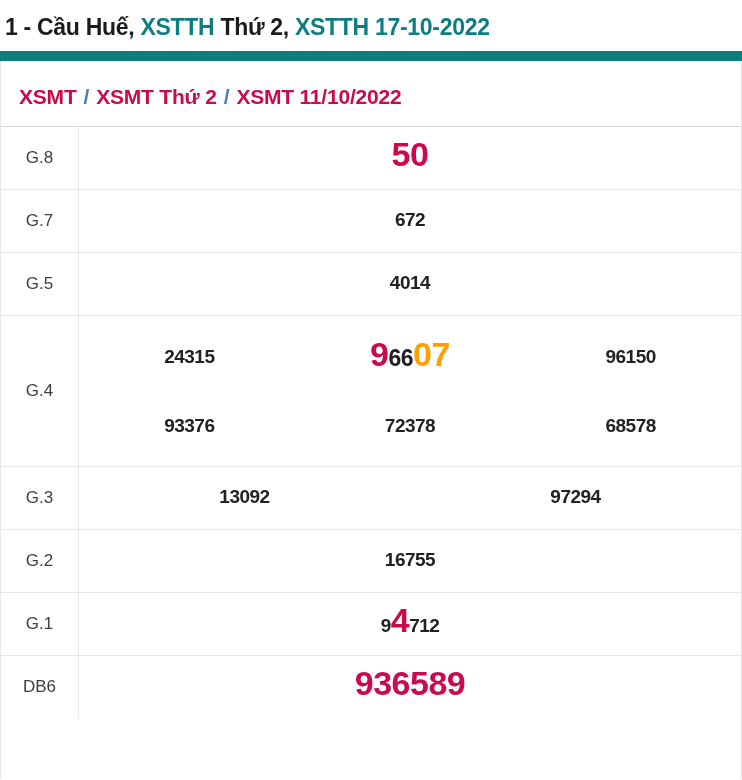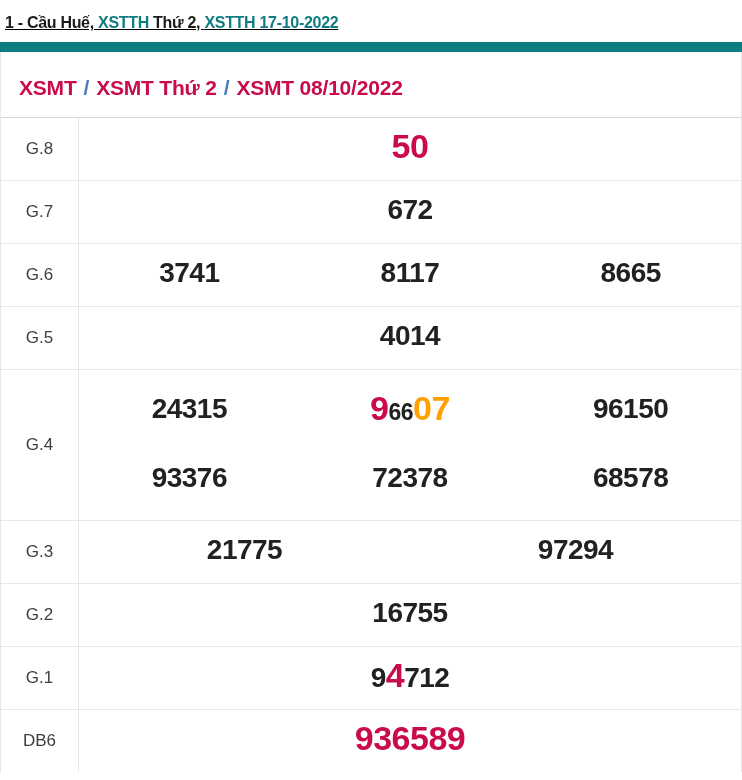--- a/index.html
+++ b/index.html
@@ -14,22 +14,22 @@
   }
   *{box-sizing:border-box;}
   html,body{margin:0;padding:0;}
   body{
     width:742px;height:780px;overflow:hidden;background:#ffffff;
     font-family:"Liberation Sans","DejaVu Sans",sans-serif;
   }
   
   .page-title{
     padding:13px 6px 9px 5px;
-    font-size:16px;font-weight:bold;line-height:1.25;
-    letter-spacing:-0.3px;white-space:nowrap;text-decoration:underline;
+    font-size:23px;font-weight:bold;line-height:1.25;
+    letter-spacing:-0.3px;white-space:nowrap;
   }
   .seg-dark{color:#1b1b1b;}
   .seg-teal{color:var(--teal);}
   
   .accent-bar{height:10px;background:var(--teal);}
   
   .card{
     border-left:1px solid var(--border-light);
     border-right:1px solid var(--border-light);
     min-height:718px;
@@ -54,53 +54,45 @@
     border-right:1px solid var(--border-light);
     display:flex;align-items:center;justify-content:center;
     font-size:17px;color:var(--label-gray);
   }
   .row-values{
     flex:1;display:grid;align-items:center;justify-items:center;
     padding:6px 0;
   }
   .cell{text-align:center;white-space:nowrap;line-height:42px;}
   .cell span{font-weight:bold;letter-spacing:-0.5px;}
-  .num-black{font-size:28px;color:var(--num-black);}
+  .num-black{font-size:19px;color:var(--num-black);}
   .num-black-sm{font-size:23px;color:var(--num-black);}
   .num-red{font-size:34px;color:var(--crimson);}
   .num-orange{font-size:34px;color:var(--orange);}
 </style>
 </head>
 <body>
 
 <div class="page-title"><span class="seg-dark">1 - Cầu Huế, </span><span class="seg-teal">XSTTH</span><span class="seg-dark"> Thứ 2, </span><span class="seg-teal">XSTTH 17-10-2022</span></div>
 
 <div class="accent-bar"></div>
 
 <div class="card">
-  <nav class="breadcrumb"><a>XSMT</a><span class="sep">/</span><a>XSMT Thứ 2</a><span class="sep">/</span><a>XSMT 08/10/2022</a></nav>
+  <nav class="breadcrumb"><a>XSMT</a><span class="sep">/</span><a>XSMT Thứ 2</a><span class="sep">/</span><a>XSMT 11/10/2022</a></nav>
   <div class="results">
       <div class="prize-row">
         <div class="row-label">G.8</div>
         <div class="row-values" style="grid-template-columns: repeat(1, 1fr);">
           <div class="cell"><span class="num-red">50</span></div>
         </div>
       </div>
       <div class="prize-row">
         <div class="row-label">G.7</div>
         <div class="row-values" style="grid-template-columns: repeat(1, 1fr);">
           <div class="cell"><span class="num-black">672</span></div>
-        </div>
-      </div>
-      <div class="prize-row">
-        <div class="row-label">G.6</div>
-        <div class="row-values" style="grid-template-columns: repeat(3, 1fr);">
-          <div class="cell"><span class="num-black">3741</span></div>
-          <div class="cell"><span class="num-black">8117</span></div>
-          <div class="cell"><span class="num-black">8665</span></div>
         </div>
       </div>
       <div class="prize-row">
         <div class="row-label">G.5</div>
         <div class="row-values" style="grid-template-columns: repeat(1, 1fr);">
           <div class="cell"><span class="num-black">4014</span></div>
         </div>
       </div>
       <div class="prize-row tall">
         <div class="row-label">G.4</div>
@@ -109,21 +101,21 @@
           <div class="cell"><span class="num-red">9</span><span class="num-black-sm">66</span><span class="num-orange">07</span></div>
           <div class="cell"><span class="num-black">96150</span></div>
           <div class="cell"><span class="num-black">93376</span></div>
           <div class="cell"><span class="num-black">72378</span></div>
           <div class="cell"><span class="num-black">68578</span></div>
         </div>
       </div>
       <div class="prize-row">
         <div class="row-label">G.3</div>
         <div class="row-values" style="grid-template-columns: repeat(2, 1fr);">
-          <div class="cell"><span class="num-black">21775</span></div>
+          <div class="cell"><span class="num-black">13092</span></div>
           <div class="cell"><span class="num-black">97294</span></div>
         </div>
       </div>
       <div class="prize-row">
         <div class="row-label">G.2</div>
         <div class="row-values" style="grid-template-columns: repeat(1, 1fr);">
           <div class="cell"><span class="num-black">16755</span></div>
         </div>
       </div>
       <div class="prize-row">

